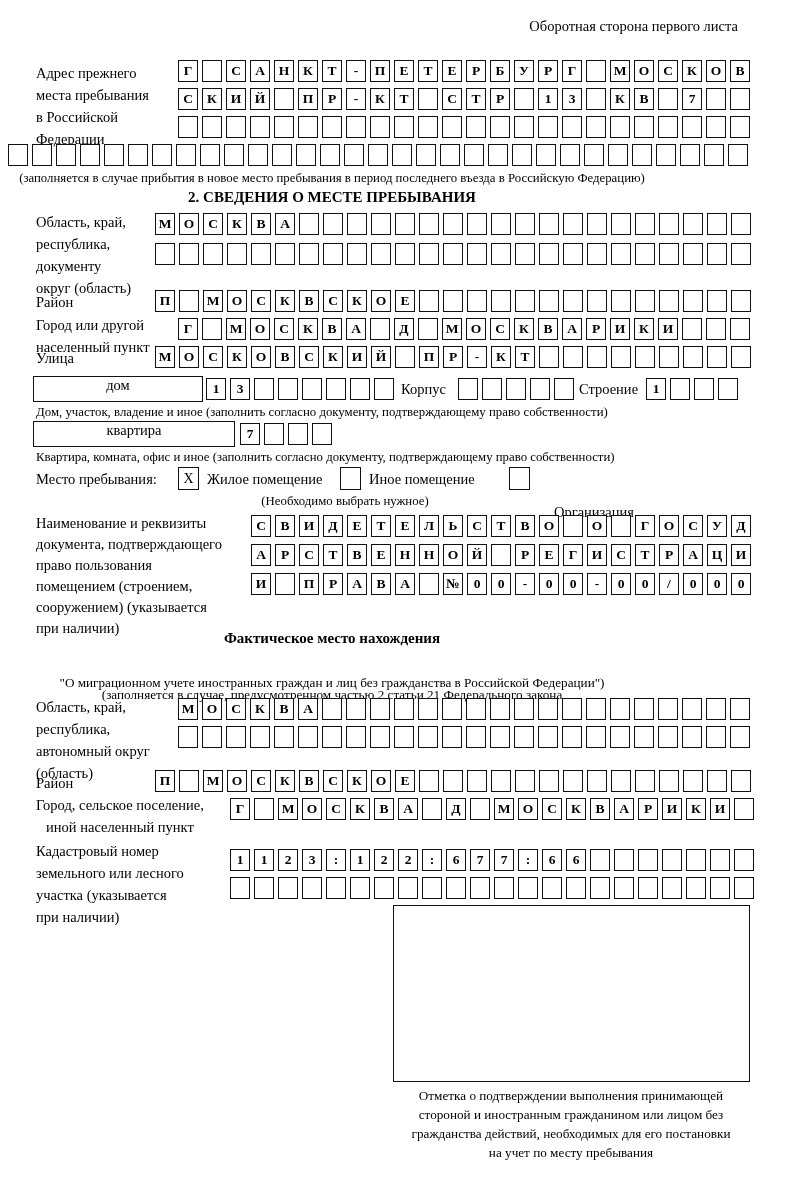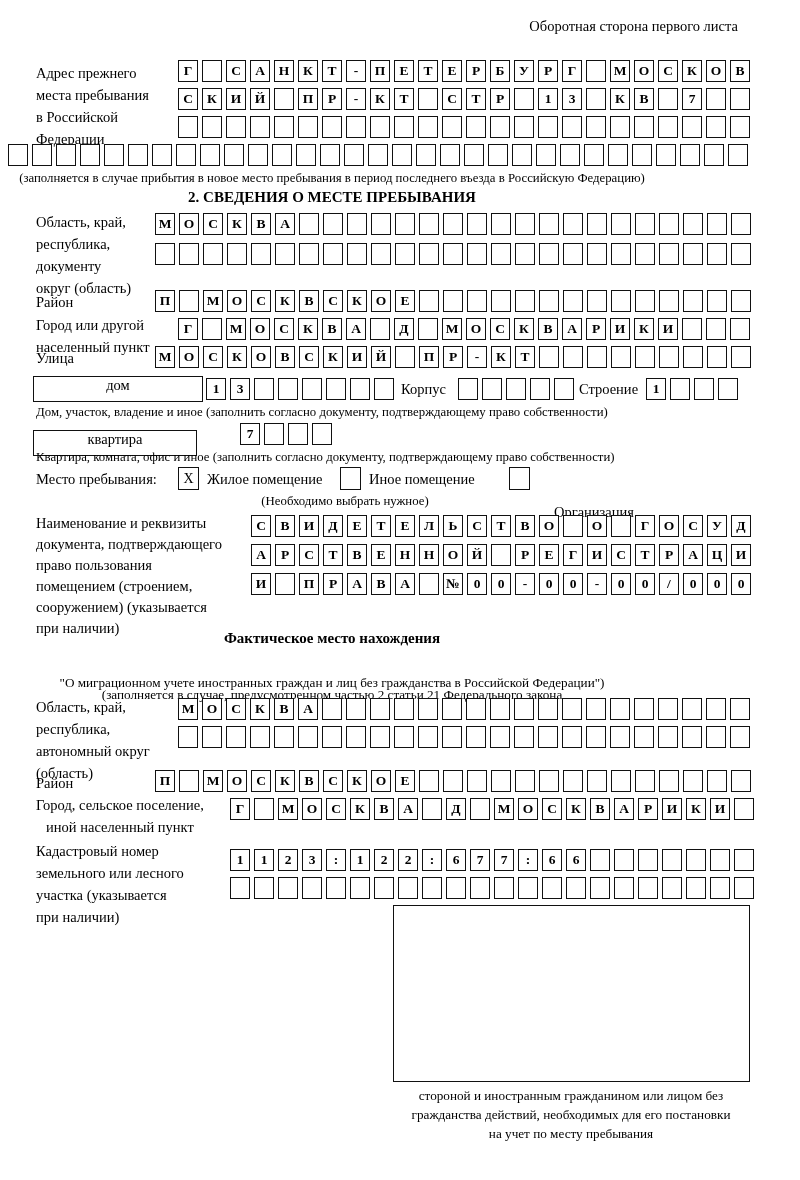--- a/index.html
+++ b/index.html
@@ -323,21 +323,21 @@
     </div>
   <div class="abs lbl" style="left:579px;top:378px;">Строение</div>
   <div class="abs boxrow" style="left:646px;top:378px;">
       <div class="cell">1</div>
       <div class="cell"></div>
       <div class="cell"></div>
       <div class="cell"></div>
     </div>
   <div class="abs note" style="left:36px;top:405px;">Дом, участок, владение и иное (заполнить согласно документу, подтверждающему право собственности)</div>
 
-  <div class="abs bigbox" style="left:33px;top:421px;width:164px;height:26px;margin-top:9px;">
+  <div class="abs bigbox" style="left:33px;top:421px;width:202px;height:26px;">
       <span>квартира</span>
     </div>
   <div class="abs boxrow" style="left:240px;top:423px;">
       <div class="cell">7</div>
       <div class="cell"></div>
       <div class="cell"></div>
       <div class="cell"></div>
     </div>
   <div class="abs note" style="left:36px;top:450px;">Квартира, комната, офис и иное (заполнить согласно документу, подтверждающему право собственности)</div>
 
@@ -599,18 +599,19 @@
       <div class="cell"></div>
       <div class="cell"></div>
       <div class="cell"></div>
       <div class="cell"></div>
       <div class="cell"></div>
       <div class="cell"></div>
     </div>
 
   <div class="abs stampbox" style="left:393px;top:905px;width:357px;height:177px;"></div>
   <div class="abs caption" style="left:385px;top:1086px;width:372px;">
+      <div>Отметка о подтверждении выполнения принимающей</div>
       <div>стороной и иностранным гражданином или лицом без</div>
       <div>гражданства действий, необходимых для его постановки</div>
       <div>на учет по месту пребывания</div>
     </div>
 
 </div>
 
 </body></html>

